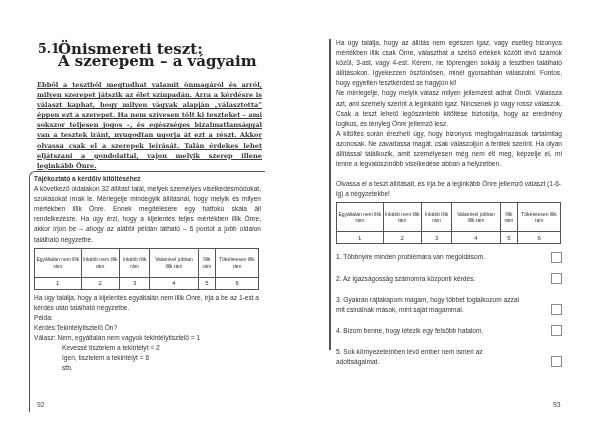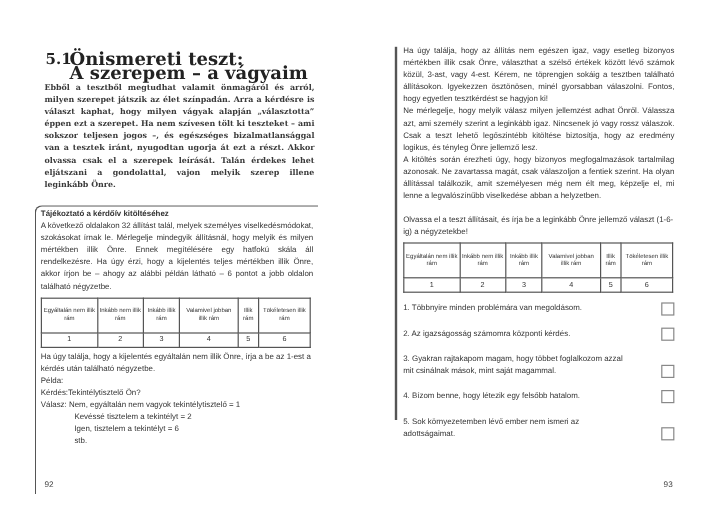--- a/index.html
+++ b/index.html
@@ -5,21 +5,21 @@
   html, body { margin:0; padding:0; }
   body { width:600px; height:425px; background:#ffffff; position:relative; overflow:hidden; color:#2a2a2a; }
   .page { position:absolute; top:0; height:411px; }
   .left { left:0; width:300px; }
 
   .heading { position:absolute; left:38px; top:40px; font-family:"DejaVu Serif", serif; font-weight:bold; font-size:15px; line-height:18px; color:#222; }
   .heading .num { position:absolute; left:0; top:0; font-size:12.5px; }
   .heading .t1 { position:absolute; left:20px; top:0; white-space:nowrap; }
   .heading .t2 { position:absolute; left:20px; top:12px; white-space:nowrap; }
 
-  .intro { position:absolute; left:37px; top:68px; width:225px; font-family:"DejaVu Serif", serif; font-weight:bold; font-size:6.6px; line-height:10.1px; color:#3a3a3a; text-align:justify; }
+  .intro { position:absolute; left:37px; top:80px; width:225px; font-family:"DejaVu Serif", serif; font-weight:bold; font-size:6.6px; line-height:10.1px; color:#3a3a3a; text-align:justify;text-decoration:underline; }
 
   .infobox { position:absolute; left:29px; top:171px; width:235px; height:240px; border-left:1.5px solid #555; border-top:1.5px solid #555; border-top-left-radius:6px; }
   .infobox-inner { position:absolute; left:34px; top:174px; width:227px; font-family:"Liberation Sans", sans-serif; font-size:6.6px; line-height:10.1px; color:#333; }
   .infobox-title { font-weight:bold; }
   .justify { text-align:justify; }
 
   table.scale { border-collapse:collapse; width:225px; margin-top:3px; margin-bottom:3px; }
   table.scale td { border:1px solid #555; text-align:center; font-family:"Liberation Sans", sans-serif; font-size:5px; line-height:6.3px; padding:1px 1px; color:#333; height:26px; }
   table.scale tr.nums td { height:9px; font-size:6px; }
 

